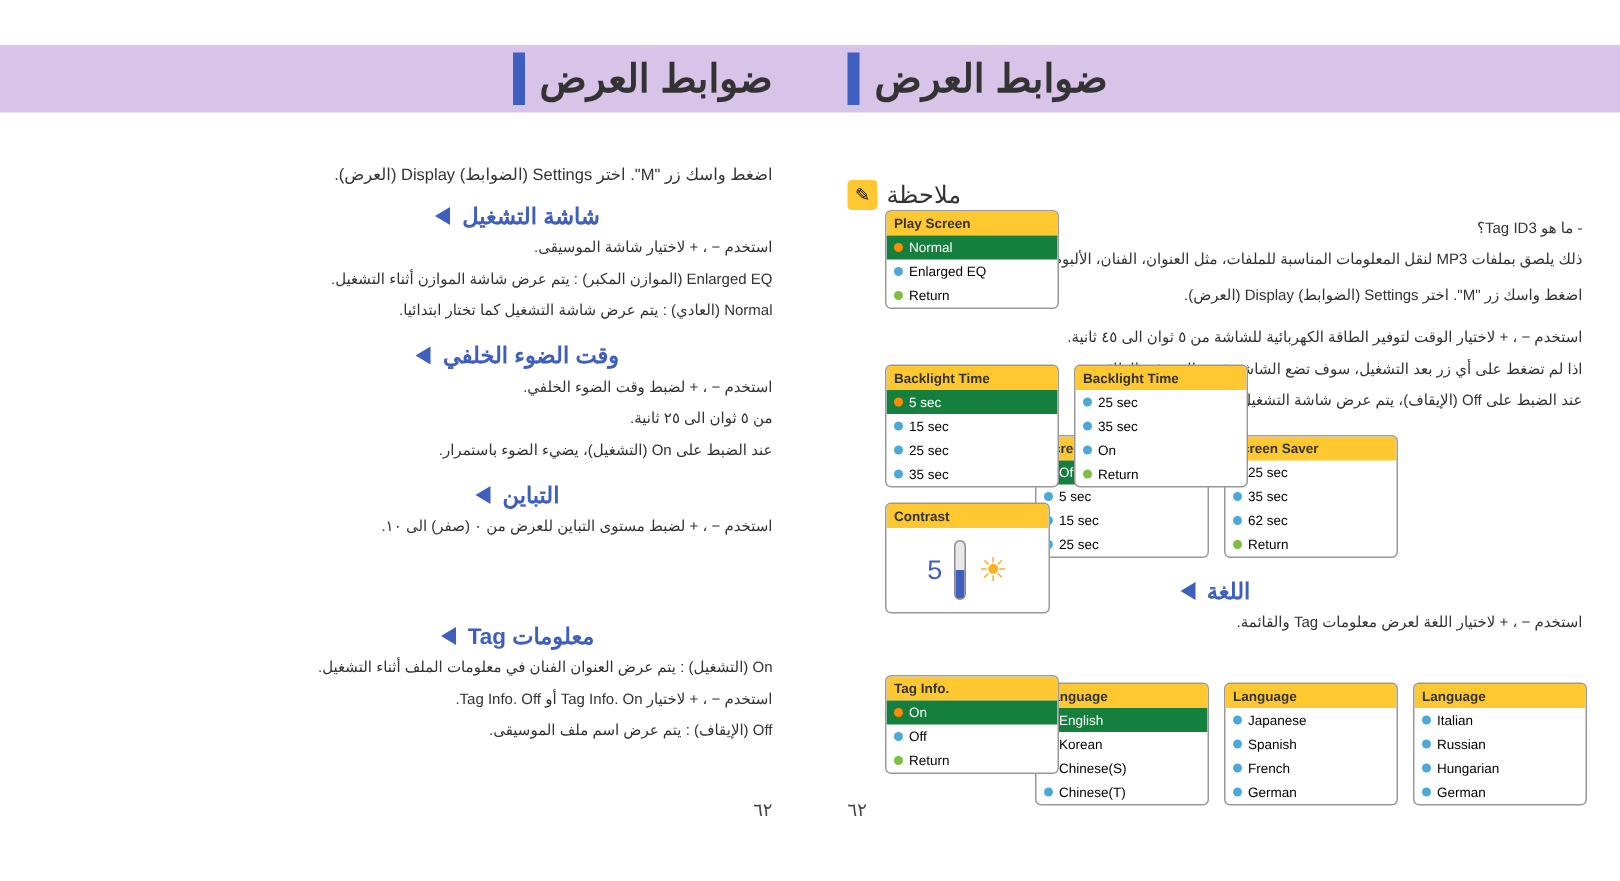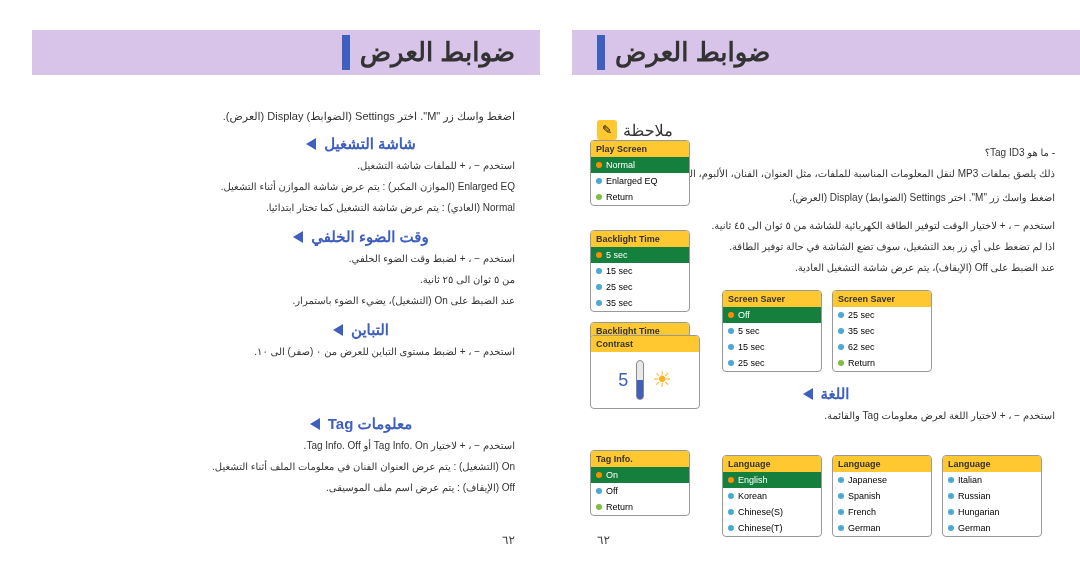--- a/index.html
+++ b/index.html
@@ -1,33 +1,33 @@
 <!DOCTYPE html>
 <html dir="rtl"><head>
 <meta charset="utf-8">
 <style>
 * { margin: 0; padding: 0; box-sizing: border-box; }
 body { font-family: Arial, sans-serif; background: #fff; width: 1080px; height: 587px; overflow: hidden; }
 .page-wrapper { display: flex; width: 1080px; height: 587px; }
-.page-half { flex: 1; position: relative; padding: 0 25px; margin-left: 32px; }
+.page-half { flex: 1; position: relative; padding: 0 25px; }
 .top-bar { position: absolute; top: 30px; left: 0; right: 0; height: 45px; background: #d8c4e8; }
 .title-block { position: absolute; top: 30px; right: 25px; height: 45px; display: flex; align-items: center; gap: 10px; z-index: 2; }
 .title-bar { width: 8px; height: 35px; background: #3f5fbf; }
 .title-text { font-size: 26px; font-weight: bold; color: #333; }
 .content { position: absolute; top: 110px; left: 25px; right: 25px; }
 .intro-line { font-size: 11px; color: #333; text-align: right; direction: rtl; }
 .section { margin-top: 12px; }
 .section-head { display: flex; align-items: center; justify-content: center; gap: 8px; }
 .section-title { color: #3f5fbf; font-size: 15px; font-weight: bold; }
 .arrow-left { width: 0; height: 0; border-top: 6px solid transparent; border-bottom: 6px solid transparent; border-right: 10px solid #3f5fbf; }
 .body-line { font-size: 10px; color: #333; text-align: right; margin-top: 5px; line-height: 1.6; direction: rtl; }
 .page-num { position: absolute; bottom: 40px; font-size: 12px; color: #444; }
 .page-num-right { right: 25px; }
 .page-num-left { left: 25px; }
-.ui-panel { width: 100px; border: 1px solid #999; border-radius: 4px; overflow: hidden; font-size: 9px; background: #fff; }
+.ui-panel { width: 116px; border: 1px solid #999; border-radius: 4px; overflow: hidden; font-size: 9px; background: #fff; }
 .ui-panel-header { background: #ffc830; padding: 3px 5px; font-weight: bold; color: #333; text-align: left; font-size: 9px; }
 .ui-item { padding: 3px 5px; text-align: left; display: flex; align-items: center; gap: 4px; }
 .ui-item.selected { background: #15803d; color: #fff; }
 .ui-bullet { width: 6px; height: 6px; border-radius: 50%; background: #4ca8d8; flex-shrink: 0; }
 .ui-item.selected .ui-bullet { background: #ff8c00; }
 .ui-bullet.ret { background: #7fbf3f; }
 
 
 .contrast-body { display: flex; align-items: center; justify-content: center; gap: 8px; padding: 8px; }
 .sun-icon { font-size: 22px; color: #ffb020; }
@@ -36,21 +36,21 @@
 
 
 .note-row { display: flex; align-items: center; gap: 6px; justify-content: flex-end; }
 .note-badge { width: 20px; height: 20px; background: #ffc830; border-radius: 3px; display: flex; align-items: center; justify-content: center; font-size: 12px; }
 .note-label { font-size: 16px; font-weight: normal; color: #333; }
 
 .left-ui-row1 { position: absolute; top: 290px; left: 150px; display: flex; gap: 10px; direction: ltr; }
 .left-ui-row2 { position: absolute; top: 455px; left: 150px; display: flex; gap: 10px; direction: ltr; }
 
 .right-display-panel { position: absolute; top: 140px; left: 590px; direction: ltr; }
-.right-backlight-panels { position: absolute; top: 230px; left: 590px; display: flex; gap: 10px; direction: ltr; flex-direction: column; }
+.right-backlight-panels { position: absolute; top: 243px; left: 590px; display: flex; gap: 10px; direction: ltr; }
 .right-contrast-panel { position: absolute; top: 335px; left: 590px; direction: ltr; }
 .right-tag-panel { position: absolute; top: 450px; left: 590px; direction: ltr; }
 </style>
 </head>
 <body>
 
 <div class="page-wrapper">
 
   <div class="page-half">
     <div class="top-bar"></div>
@@ -195,21 +195,21 @@
     </div>
 
     <div class="content" style="left:175px;">
       <div class="intro-line">اضغط واسك زر "M". اختر Settings (الضوابط) Display (العرض).</div>
 
       <div class="section">
         <div class="section-head">
           <div class="section-title">شاشة التشغيل</div>
           <div class="arrow-left"></div>
         </div>
-        <div class="body-line">استخدم  −  ،  +  للملفات شاشة التشغيل.</div>
+        <div class="body-line">استخدم  −  ،  +  لاختيار شاشة الموسيقى.</div>
         <div class="body-line">Enlarged EQ (الموازن المكبر) : يتم عرض شاشة الموازن أثناء التشغيل.</div>
         <div class="body-line">Normal (العادي) : يتم عرض شاشة التشغيل كما تختار ابتدائيا.</div>
       </div>
 
       <div class="section">
         <div class="section-head">
           <div class="section-title">وقت الضوء الخلفي</div>
           <div class="arrow-left"></div>
         </div>
         <div class="body-line">استخدم  −  ،  +  لضبط وقت الضوء الخلفي.</div>
@@ -223,22 +223,22 @@
           <div class="arrow-left"></div>
         </div>
         <div class="body-line">استخدم  −  ،  +  لضبط مستوى التباين للعرض من ٠ (صفر) الى ١٠.</div>
       </div>
 
       <div class="section" style="margin-top:55px;">
         <div class="section-head">
           <div class="section-title">معلومات Tag</div>
           <div class="arrow-left"></div>
         </div>
+        <div class="body-line">On (التشغيل) : يتم عرض العنوان الفنان في معلومات الملف أثناء التشغيل.</div>
         <div class="body-line">استخدم  −  ،  +  لاختيار Tag Info. On أو Tag Info. Off.</div>
-        <div class="body-line">On (التشغيل) : يتم عرض العنوان الفنان في معلومات الملف أثناء التشغيل.</div>
         <div class="body-line">Off (الإيقاف) : يتم عرض اسم ملف الموسيقى.</div>
       </div>
     </div>
 
     <div class="page-num page-num-right">٦٢</div>
   </div>
 </div>
 
 <div class="right-display-panel">
   <div class="ui-panel">

